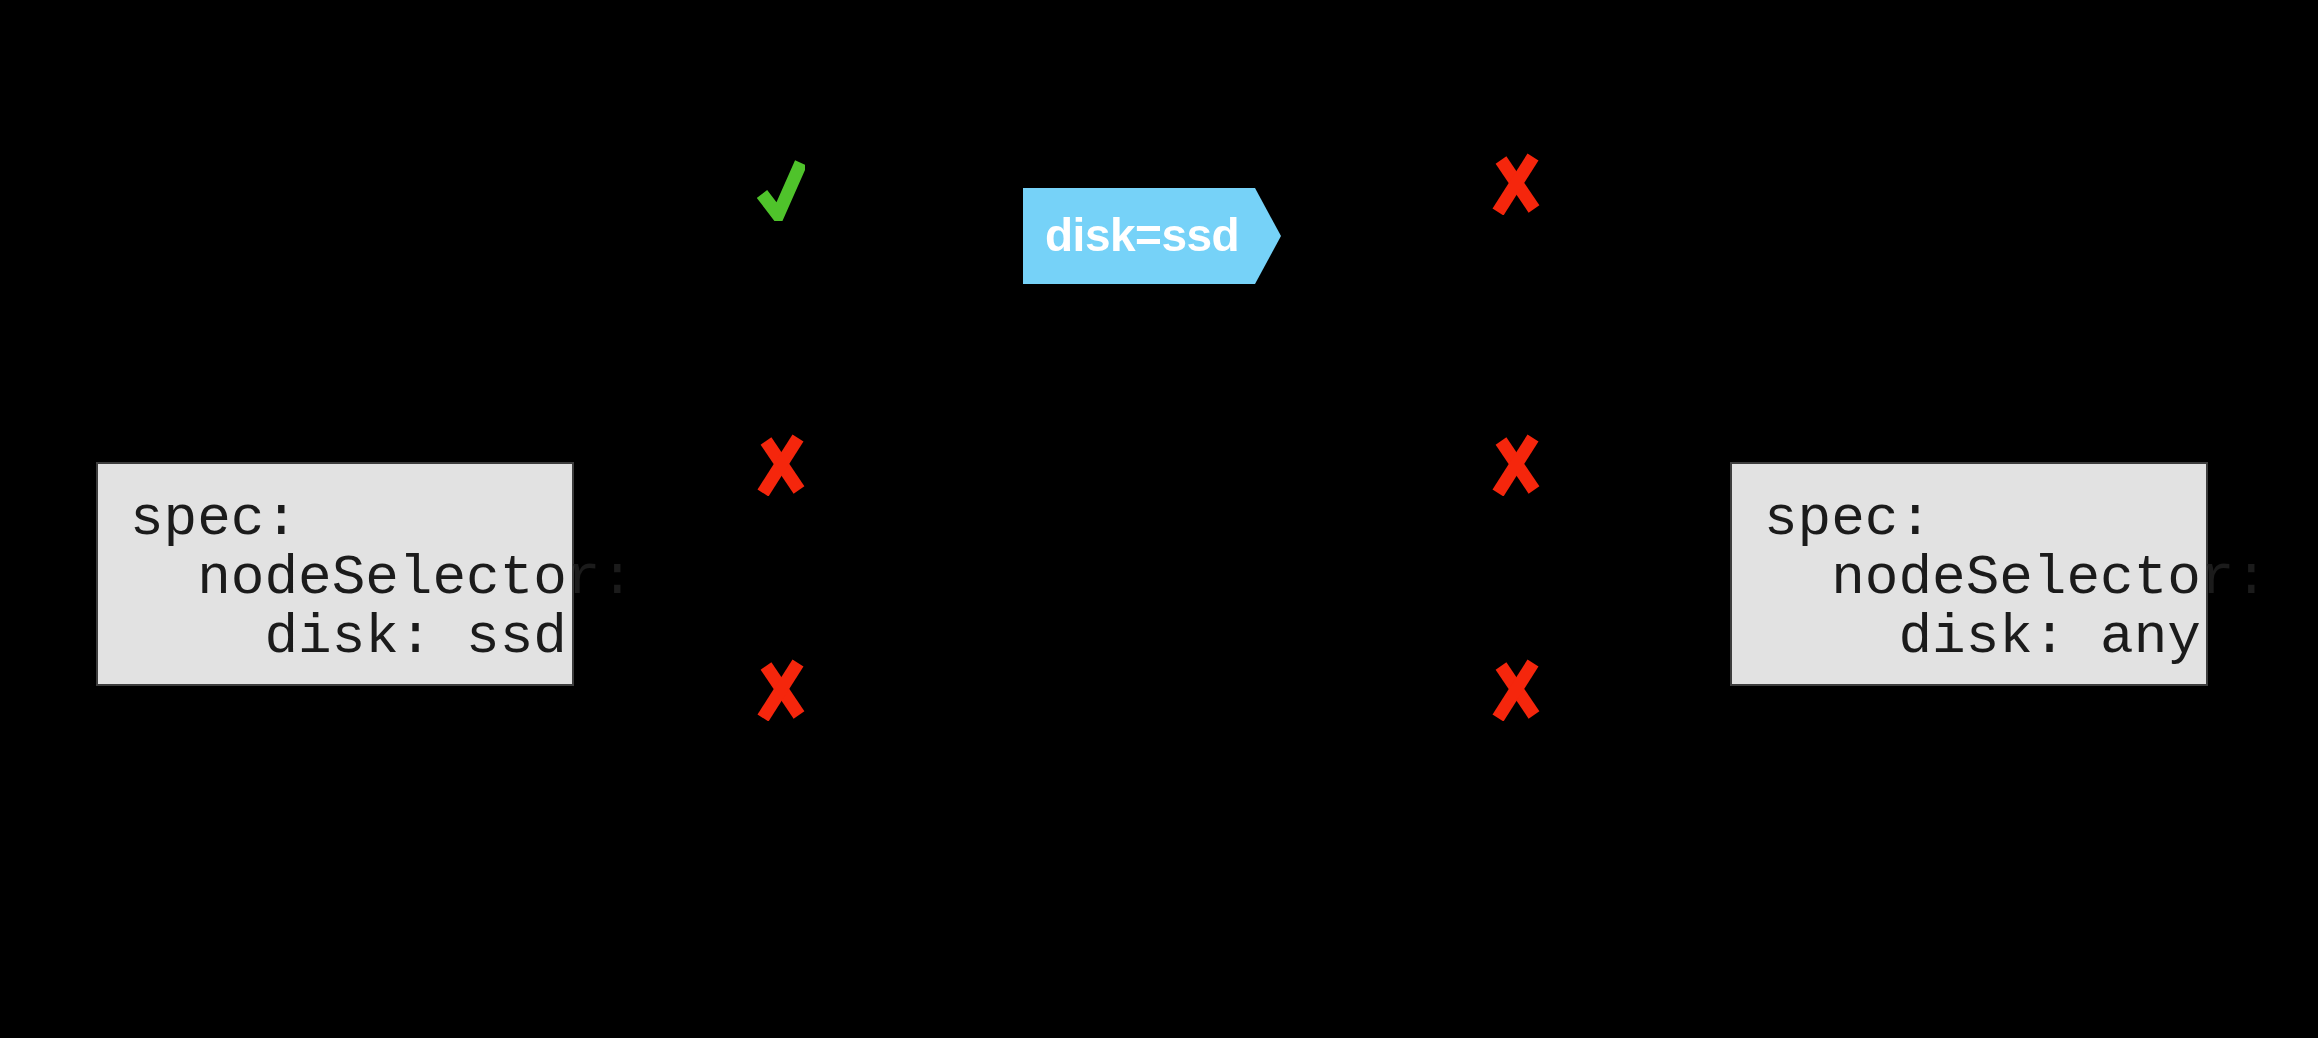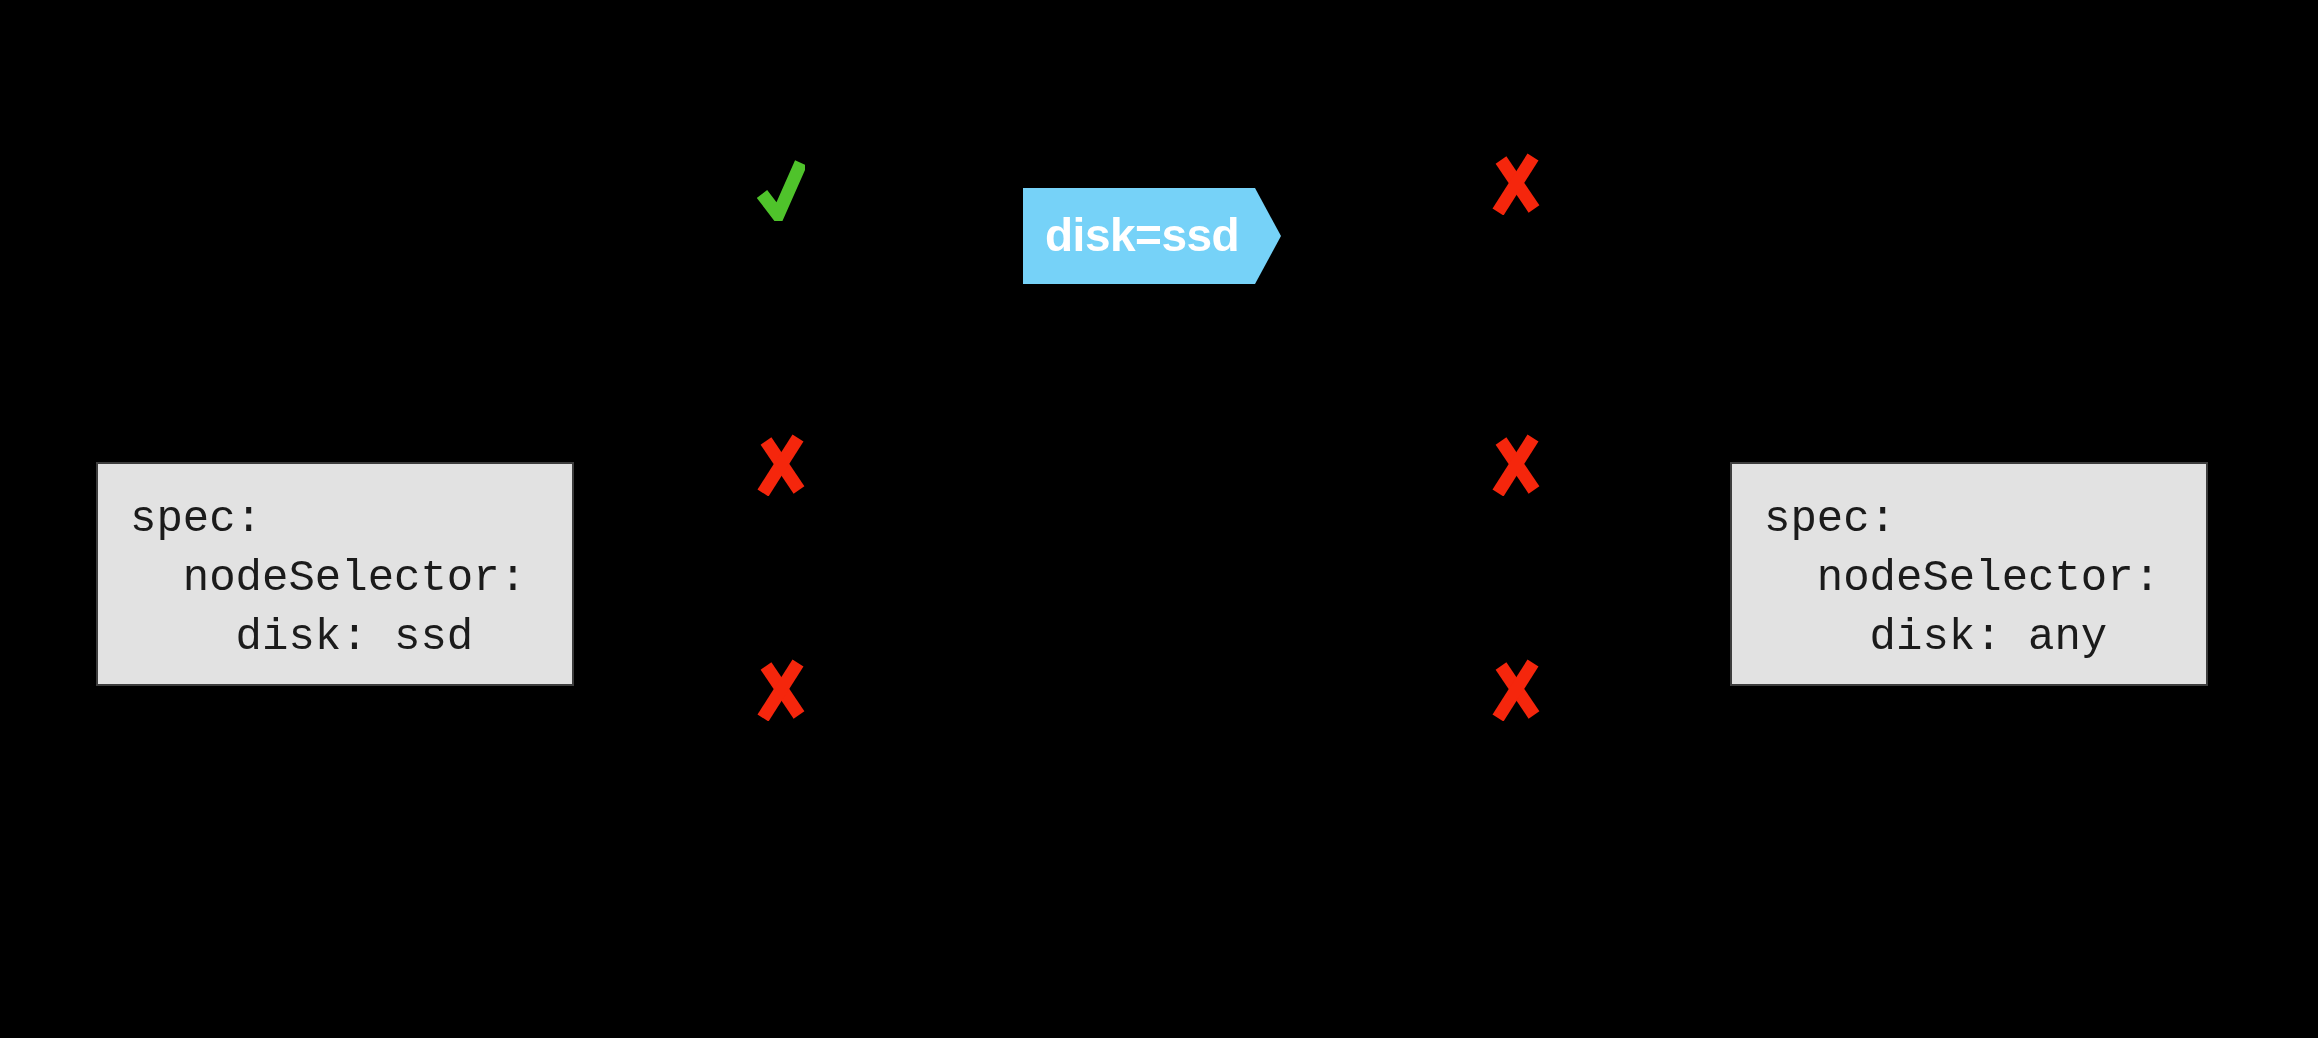--- a/index.html
+++ b/index.html
@@ -20,21 +20,21 @@
     width: 478px;
     height: 224px;
     box-sizing: border-box;
     background: var(--box-bg, #e2e2e2);
     border: 2px solid var(--box-border, #3d3d3d);
   }
   .code-box pre {
     margin: 0;
     padding: 26px 0 0 32px;
     font-family: "Liberation Mono", "DejaVu Sans Mono", monospace;
-    font-size: 44px;
+    font-size: 56px;
     line-height: 59px;
     color: var(--code-text, #1b1b1b);
   }
   .box-left  { left: 96px;  top: 462px; }
   .box-right { left: 1730px; top: 462px; }
 
   .tag {
     position: absolute;
     width: 258px;
     height: 96px;

